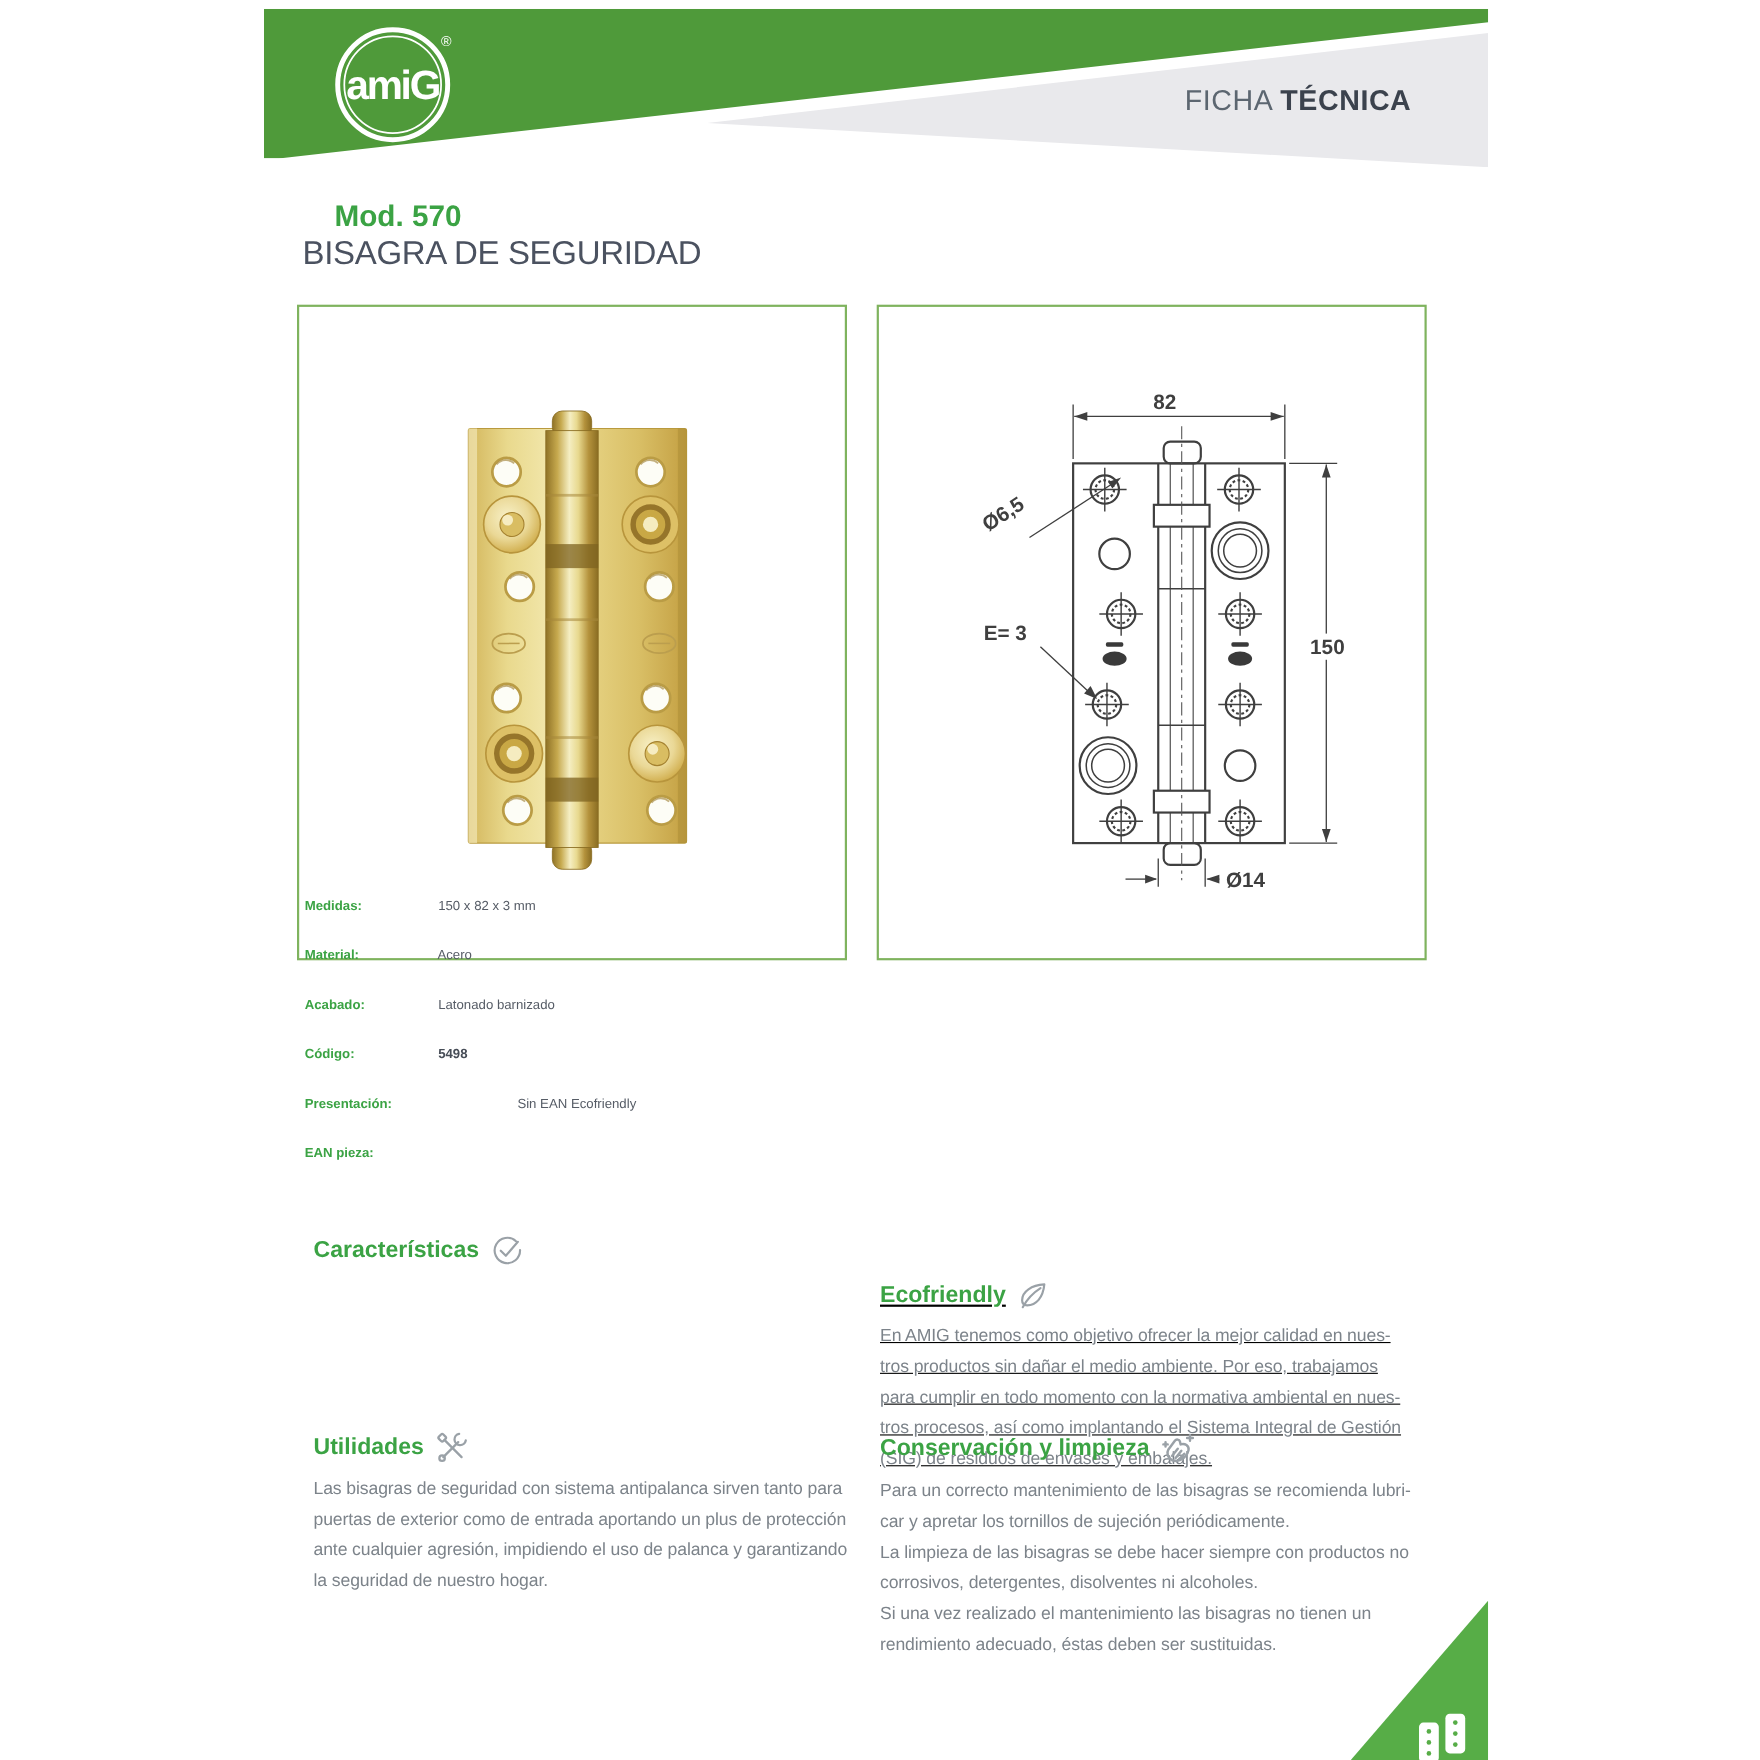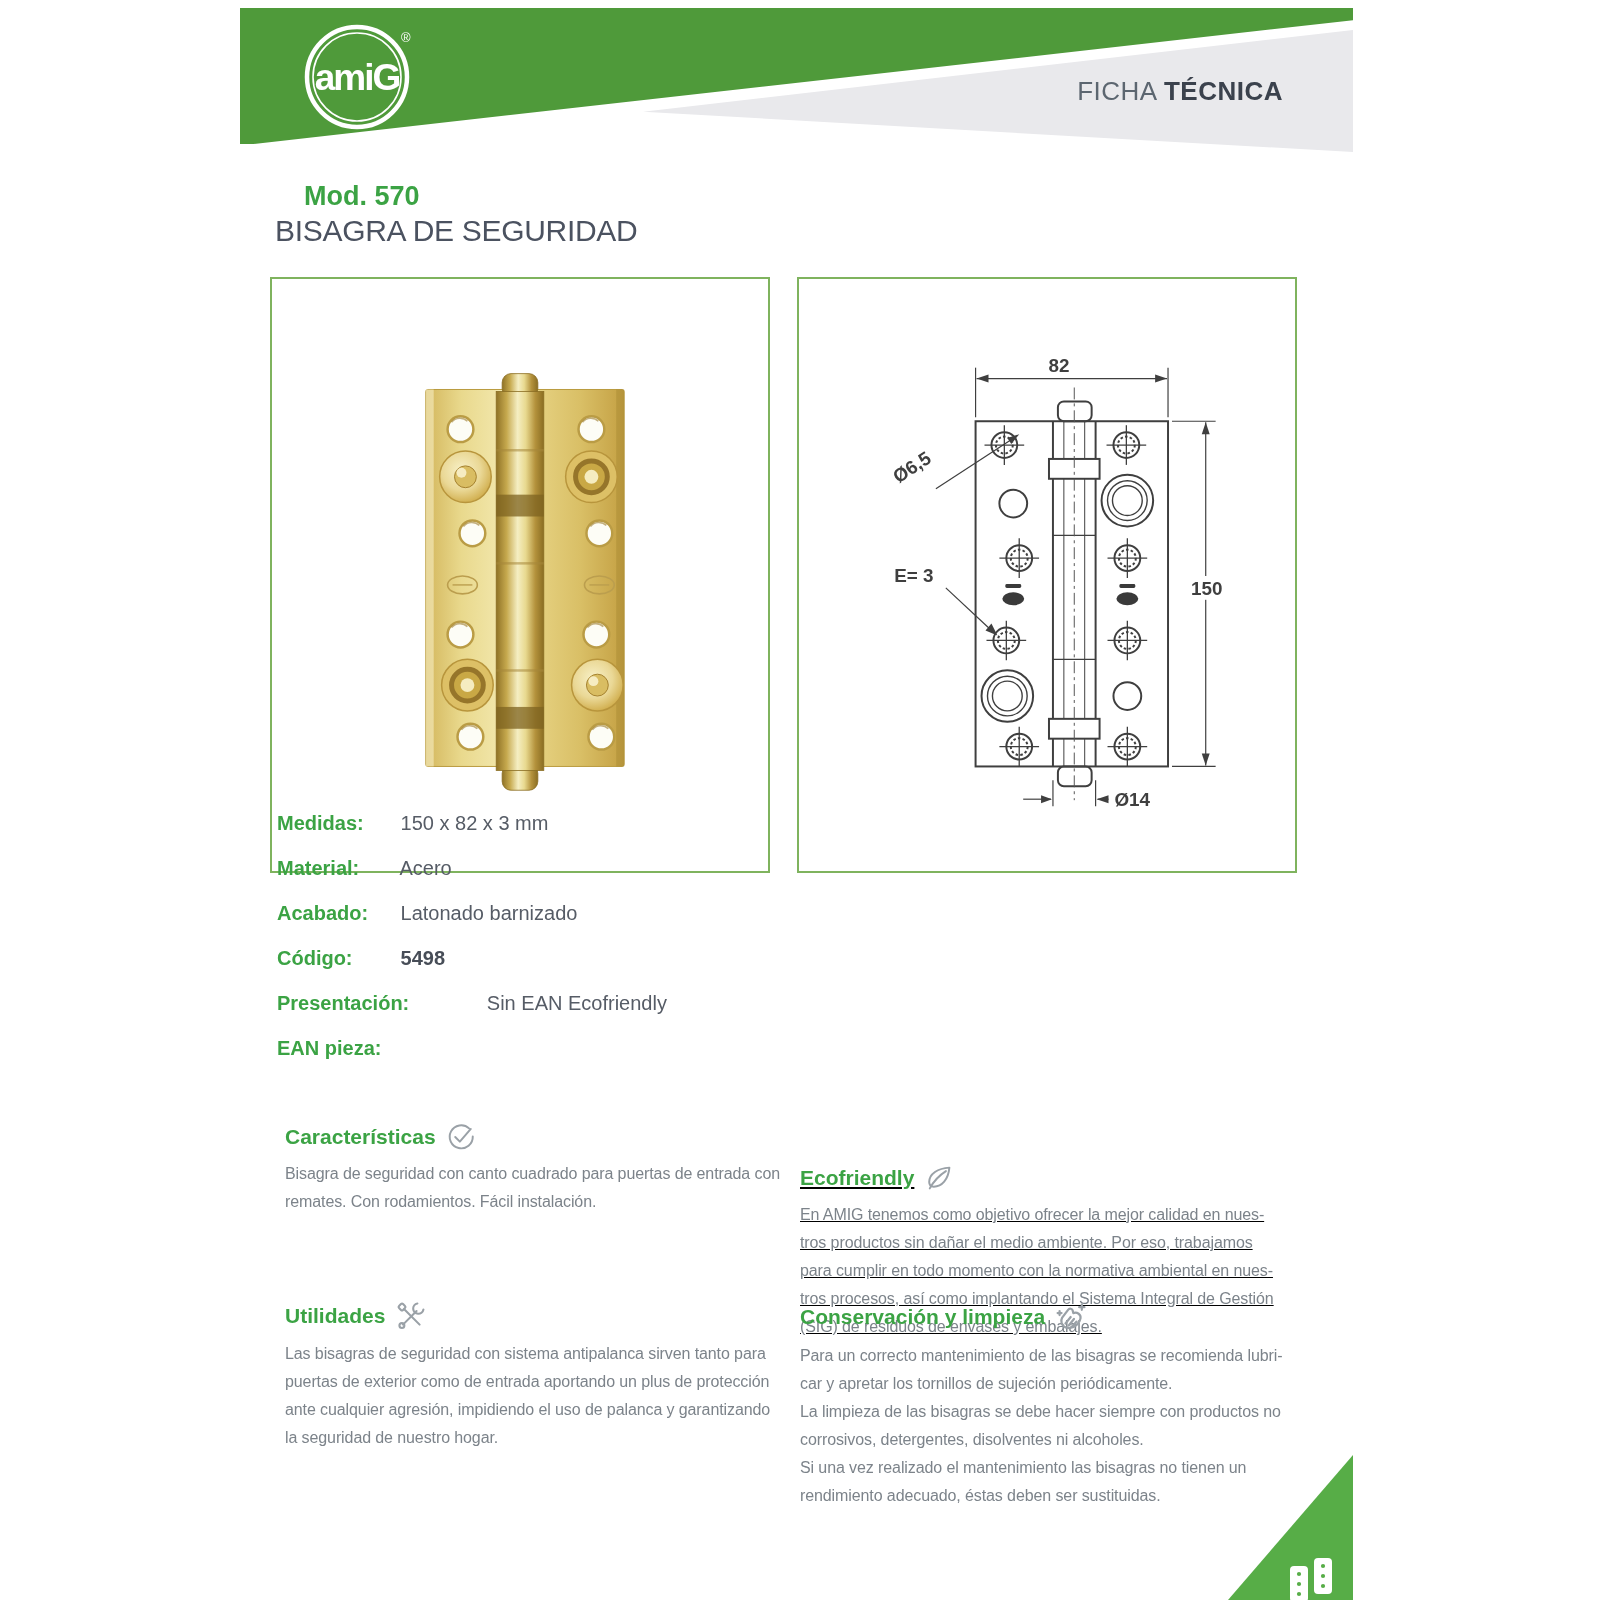--- a/index.html
+++ b/index.html
@@ -43,21 +43,21 @@
   .img-box{
     position:absolute;top:277px;width:500px;height:596px;background:#fff;
     border:2px solid #7fb35e;
   }
   .box-left{left:270px;}
   .box-right{left:797px;}
   .img-box svg{display:block;width:100%;height:100%;}
   .drawing text{font-family:"Liberation Sans",sans-serif;font-weight:700;font-size:19px;fill:var(--drawing-line);}
   
   .specs{position:absolute;left:277px;top:808px;}
-  .spec-row{height:30px;line-height:30px;margin-bottom:15px;font-size:20px;white-space:nowrap;}
+  .spec-row{height:30px;line-height:30px;margin-bottom:15px;font-size:12px;white-space:nowrap;}
   .spec-label{display:inline-block;min-width:118px;font-weight:700;color:var(--accent-green);}
   .spec-value{color:var(--value-gray);}
   .spec-row:nth-child(4) .spec-value{font-weight:700;color:#474d57;}
   .spec-row:nth-child(5) .spec-value{margin-left:72px;}
   
   .section{position:absolute;}
   .sec-caracteristicas{left:285px;top:1122px;width:515px;}
   .sec-ecofriendly{left:800px;top:1163px;width:515px;text-decoration:underline;}
   .sec-utilidades{left:285px;top:1300px;width:520px;}
   .sec-conservacion{left:800px;top:1300px;width:520px;}
@@ -297,22 +297,20 @@
   </div>
 
   <div class="section sec-caracteristicas">
     <div class="section-heading">
       <span>Características</span>
       <svg width="30" height="30" viewBox="0 0 26 26">
         <path d="M20,5.5 A10,10 0 1,0 23.2,12.5"></path>
         <path d="M8,13 L12,17 L21.5,6"></path>
       </svg>
     </div>
-    <div class="section-body">Bisagra de seguridad con canto cuadrado para puertas de entrada con
-remates. Con rodamientos. Fácil instalación.</div>
   </div>
 
   <div class="section sec-ecofriendly">
     <div class="section-heading">
       <span>Ecofriendly</span>
       <svg width="30" height="30" viewBox="0 0 26 26">
         <path d="M22,4 C21,14.5 15.5,20.5 8.5,20.5 C6,20.5 4.5,18.8 4.5,16.5 C4.5,9.5 12,4.6 22,4 Z"></path>
         <path d="M5,22 C8.5,15.5 13.5,10.5 19,7"></path>
       </svg>
     </div>

